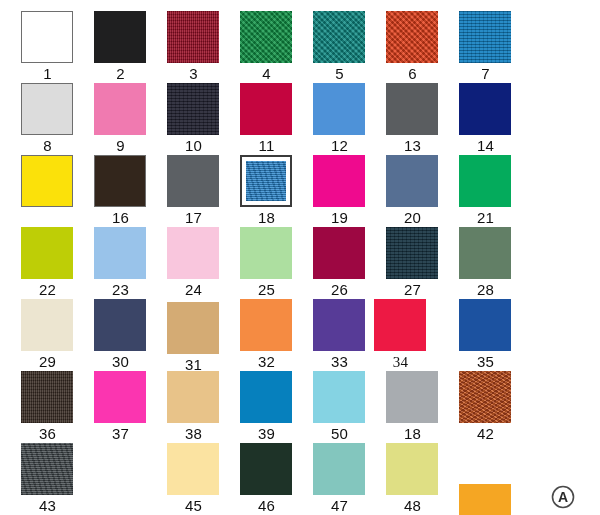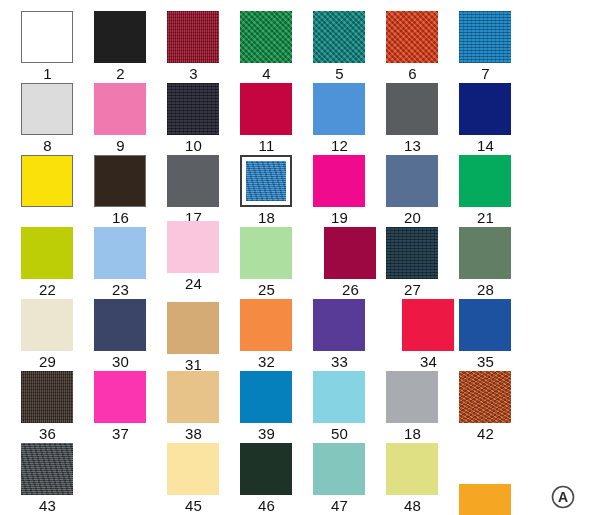--- a/index.html
+++ b/index.html
@@ -187,29 +187,29 @@
       <div class="swatch-label">21</div>
     </div>
     <div class="swatch-cell" style="left: 11px; top: 227px;">
       <div class="swatch-chip" style="background-color: rgb(190, 206, 6);"></div>
       <div class="swatch-label">22</div>
     </div>
     <div class="swatch-cell" style="left: 84px; top: 227px;">
       <div class="swatch-chip" style="background-color: rgb(153, 195, 234);"></div>
       <div class="swatch-label">23</div>
     </div>
-    <div class="swatch-cell" style="left: 157px; top: 221px;">
+    <div class="swatch-cell" style="left: 157px; top: 227px;">
       <div class="swatch-chip" style="background-color: rgb(249, 198, 221);"></div>
       <div class="swatch-label">24</div>
     </div>
     <div class="swatch-cell" style="left: 230px; top: 227px; text-decoration: underline;">
       <div class="swatch-chip" style="background-color: rgb(173, 223, 160);"></div>
       <div class="swatch-label">25</div>
     </div>
-    <div class="swatch-cell" style="left: 314px; top: 227px;">
+    <div class="swatch-cell" style="left: 303px; top: 227px;">
       <div class="swatch-chip" style="background-color: rgb(157, 7, 66);"></div>
       <div class="swatch-label">26</div>
     </div>
     <div class="swatch-cell" style="left: 376px; top: 227px;">
       <div class="swatch-chip tex-denim" style="background-color: rgb(19, 48, 63);"></div>
       <div class="swatch-label">27</div>
     </div>
     <div class="swatch-cell" style="left: 449px; top: 227px;">
       <div class="swatch-chip" style="background-color: rgb(98, 127, 102);"></div>
       <div class="swatch-label">28</div>
@@ -227,21 +227,21 @@
       <div class="swatch-label">31</div>
     </div>
     <div class="swatch-cell" style="left: 230px; top: 299px;">
       <div class="swatch-chip" style="background-color: rgb(245, 139, 66);"></div>
       <div class="swatch-label">32</div>
     </div>
     <div class="swatch-cell" style="left: 303px; top: 299px;">
       <div class="swatch-chip" style="background-color: rgb(87, 59, 151);"></div>
       <div class="swatch-label">33</div>
     </div>
-    <div class="swatch-cell" style="left: 392px; top: 299px;">
+    <div class="swatch-cell" style="left: 364px; top: 299px; font-family: Liberation Serif, serif;">
       <div class="swatch-chip" style="background-color: rgb(237, 25, 68);"></div>
       <div class="swatch-label">34</div>
     </div>
     <div class="swatch-cell" style="left: 449px; top: 299px;">
       <div class="swatch-chip" style="background-color: rgb(28, 82, 160);"></div>
       <div class="swatch-label">35</div>
     </div>
     <div class="swatch-cell" style="left: 11px; top: 371px;">
       <div class="swatch-chip tex-weave" style="background-color: rgb(59, 45, 37);"></div>
       <div class="swatch-label">36</div>

